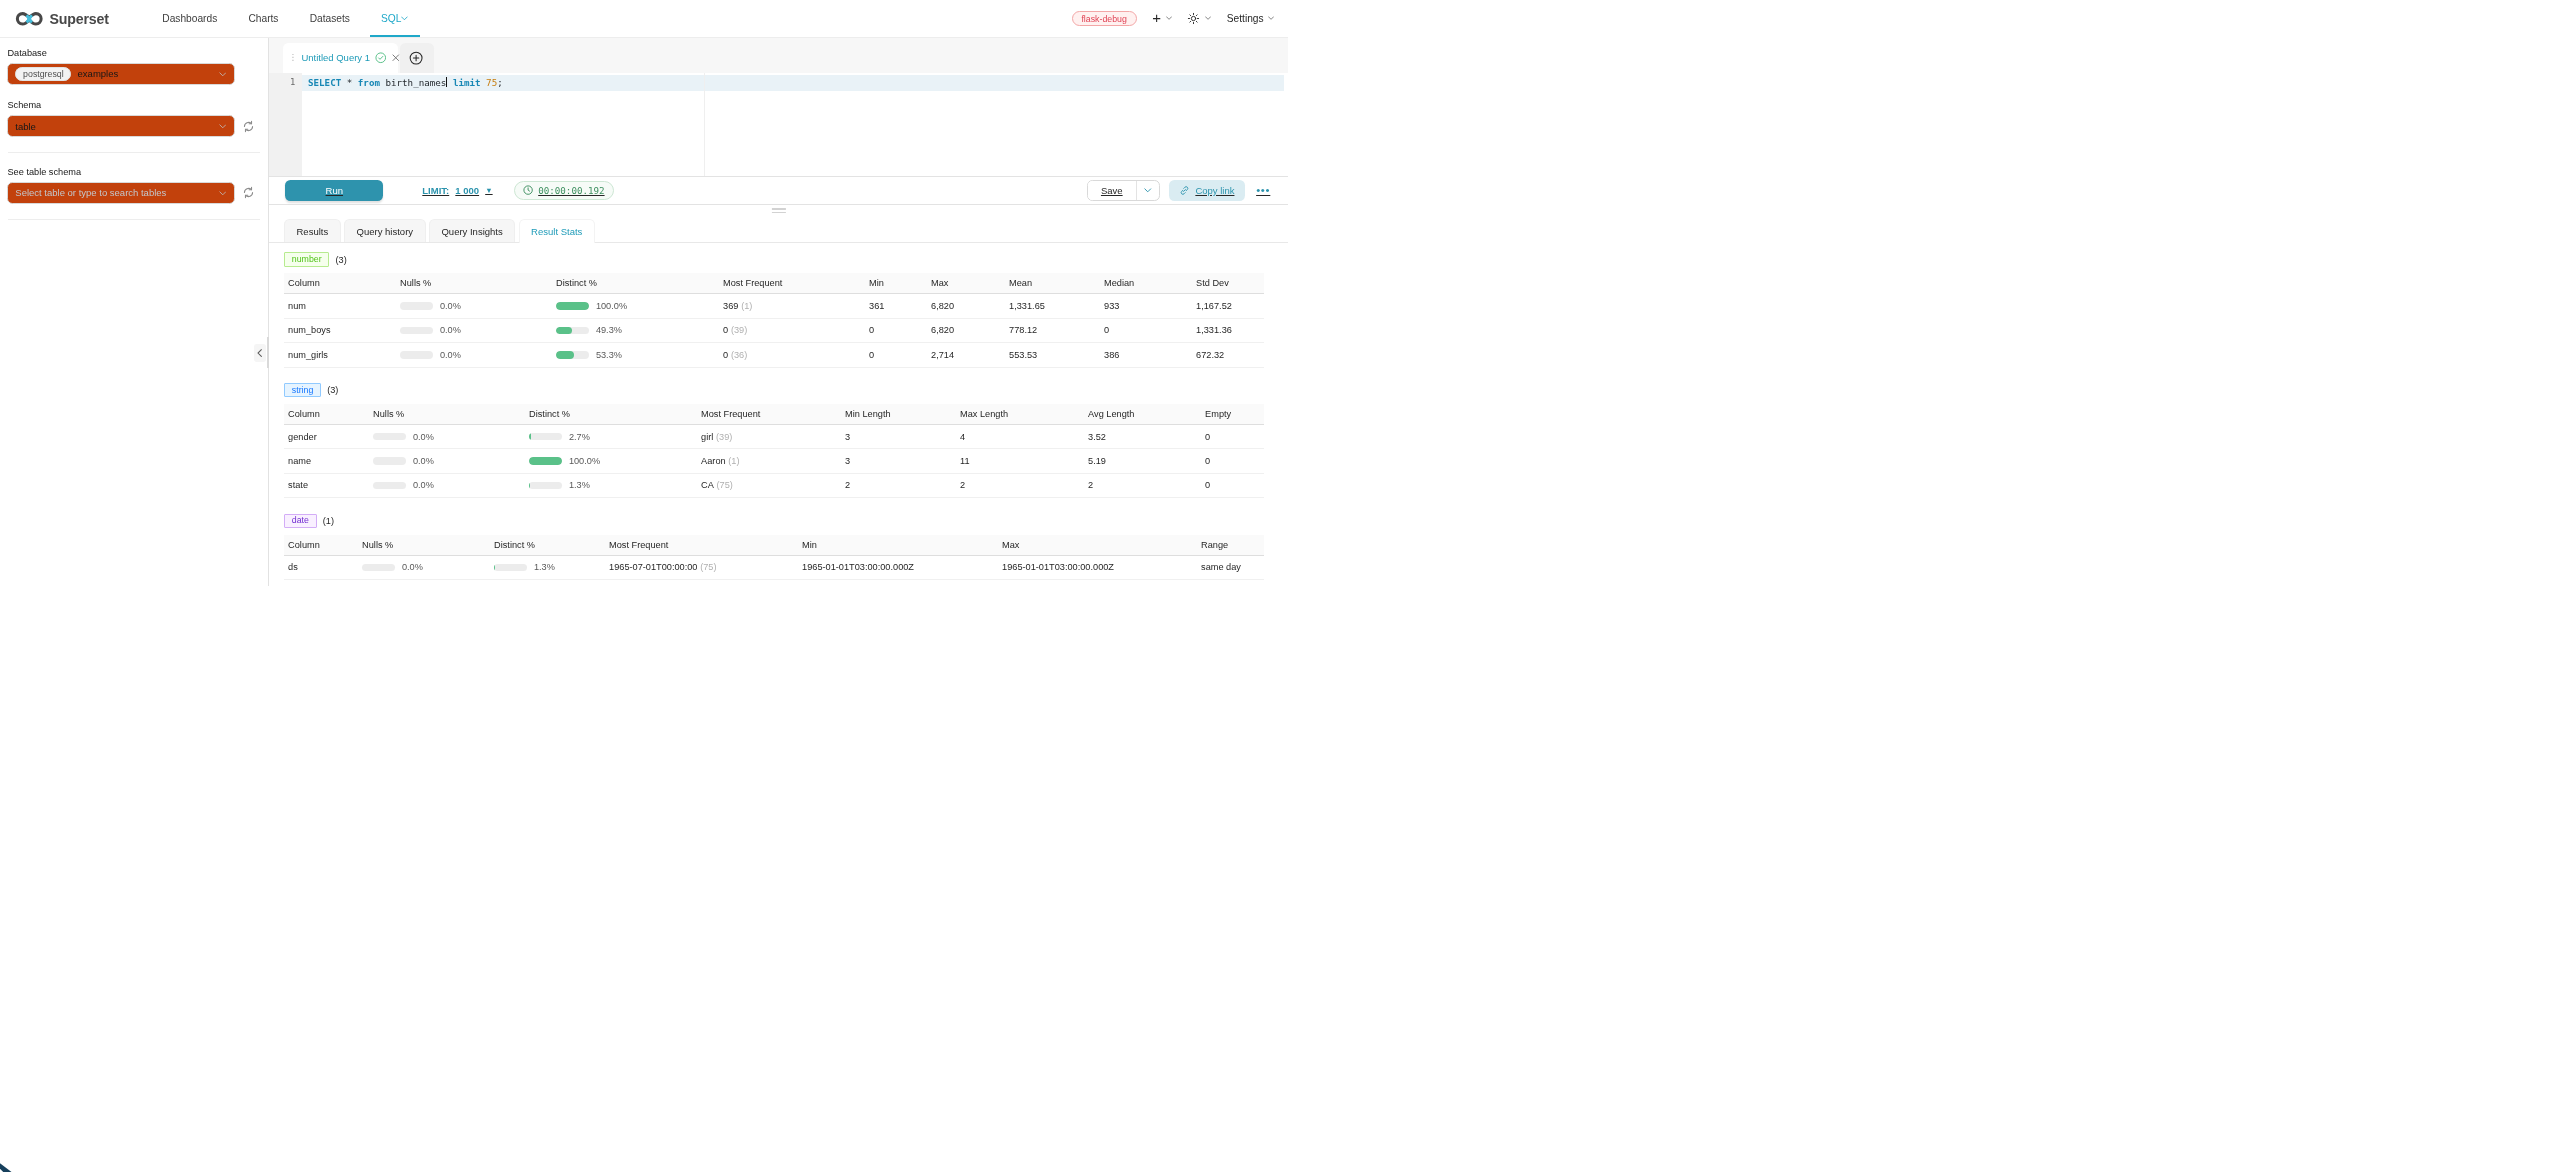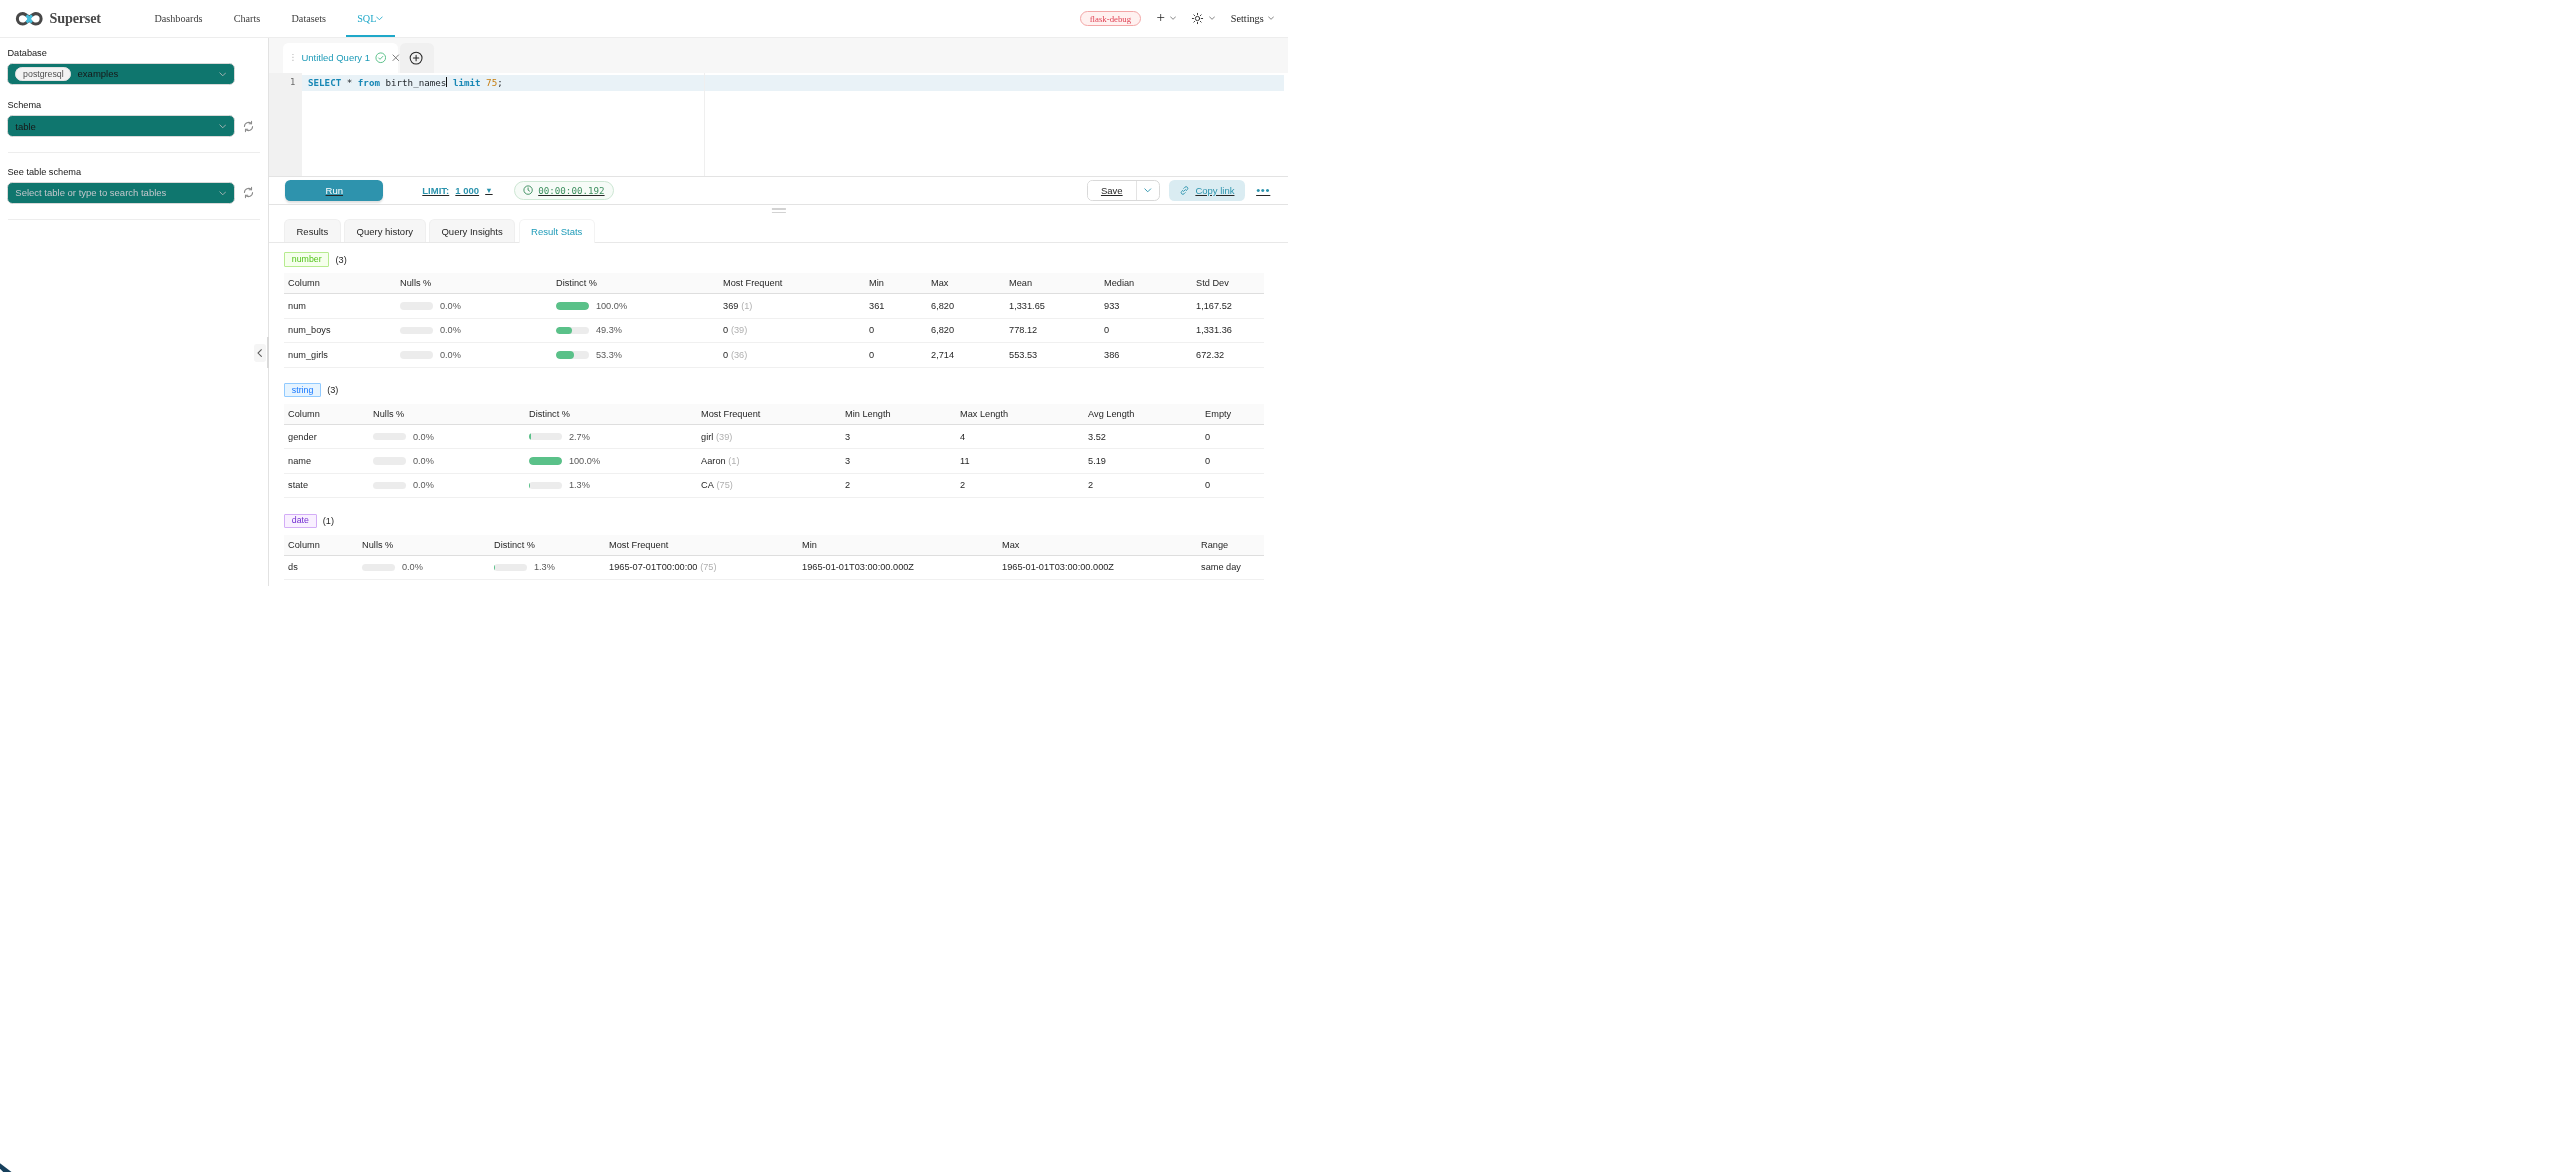--- a/index.html
+++ b/index.html
@@ -2,21 +2,21 @@
 <html style="font-size:11px"><head>
 <meta charset="utf-8">
 <style>
   * { margin:0; padding:0; box-sizing:border-box; }
   html,body { width:1288px; height:586px; overflow:hidden; background:#fff;
     font-family:"Liberation Sans","DejaVu Sans",sans-serif; color:#262626; }
   .mono { font-family:"DejaVu Sans Mono","Liberation Mono",monospace; }
 
   
   .navbar { height:38px; display:flex; align-items:center; padding:0 13.6px 0 15px;
-    border-bottom:0.7px solid #ededed; background:#fff; position:relative;font-family:Liberation Serif, serif; }
+    border-bottom:0.7px solid #ededed; background:#fff; position:relative; }
   .brand { display:flex; align-items:center; gap:6.1px; }
   .brand-text { font-size:14.2px; font-weight:700; color:#484848; letter-spacing:-0.2px; }
   .nav-items { display:flex; align-items:center; margin-left:38px; height:100%; }
   .nav-item { font-size:10.2px; color:#3d3d3d; padding:0 15.6px; height:100%;
     display:flex; align-items:center; cursor:pointer; }
   .nav-item.sql { color:#1fa8c9; position:relative; gap:0; }
   .nav-item.sql .underline { position:absolute; left:4.1px; right:4.1px; bottom:0; height:2px;
     background:#1fa8c9; }
   .nav-right { margin-left:auto; display:flex; align-items:center; gap:15.6px; }
   .env-tag { font-size:8.8px; color:#e04355; background:#fff1f0; border:0.7px solid #f3a7a7;
@@ -28,21 +28,21 @@
 
   
   .layout { display:flex; height:548px; }
 
   
   .sidebar { width:269px; background:#fff; border-right:0.7px solid #e2e2e2; position:relative;
     padding:9.5px 6.8px 0 6.8px; flex:none; }
   .fld-label { font-size:9.2px; color:#171717; margin:0 0 5.4px 0.7px; }
   .fld-row { display:flex; align-items:center; margin-bottom:15px; }
   .select { width:228px; height:22px; border:0.7px solid #d9d9d9; border-radius:5.4px;
-    display:flex; align-items:center; padding:0 7.5px; gap:6.1px; background:#0f766e; cursor:pointer; }
+    display:flex; align-items:center; padding:0 7.5px; gap:6.1px; background:#c2410c; cursor:pointer; }
   .select .sel-caret { margin-left:auto; color:#bfbfbf; }
   .db-chip { background:#f3f3f3; border:0.7px solid #e2e2e2; border-radius:6.8px;
     font-size:8.8px; color:#4f4f4f; padding:0.7px 6.8px; white-space:nowrap; }
   .sel-value { font-size:9.5px; color:#171717; }
   .sel-placeholder { font-size:9.5px; color:#c3c7cc; }
   .refresh { margin-left:7.5px; display:inline-flex; cursor:pointer; }
   .divider { height:0.7px; background:#ededed; margin:0 1.4px 13.6px 1.4px; }
   .collapse-strip { position:absolute; right:-2px; top:299px; width:3.4px; height:31px; background:#d9d9d9; }
   .collapse-handle { position:absolute; right:2px; top:306px; width:12.2px; height:17.6px;
     background:#f5f5f5; border-radius:2.7px; display:flex; align-items:center; justify-content:center;

